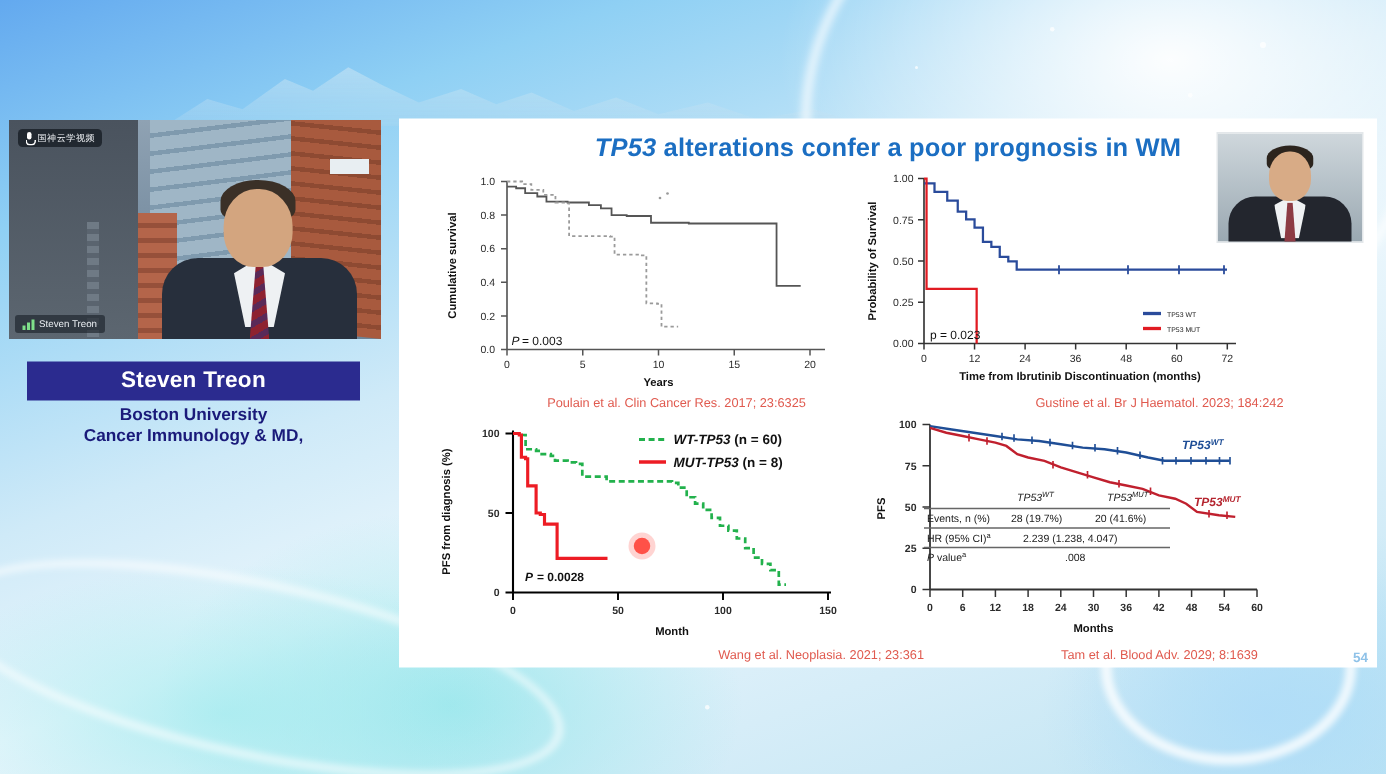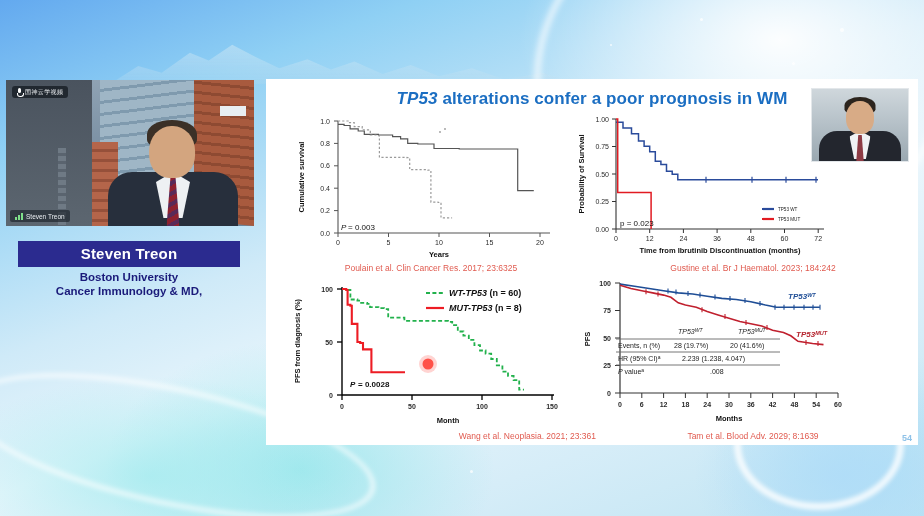--- a/index.html
+++ b/index.html
@@ -121,21 +121,21 @@
   .hs-head { position:absolute; left:50%; top:12px; width:28px; height:33px; transform:translateX(-50%);
     background:#d8ab86; border-radius:48% 48% 44% 44%; }
   .hs-hair { position:absolute; left:50%; top:8px; width:31px; height:17px; transform:translateX(-50%);
     background:#2c241d; border-radius:50% 50% 28% 28%; }
   .hs-body { position:absolute; left:50%; top:42px; width:82px; height:34px; transform:translateX(-50%);
     background:#23262e; border-radius:18px 18px 0 0; }
   .hs-shirt { position:absolute; left:50%; top:42px; width:21px; height:28px; transform:translateX(-50%);
     background:#f0f2f4; clip-path: polygon(50% 0,100% 20%,78% 100%,22% 100%,0 20%); }
   .hs-tie { position:absolute; left:50%; top:46px; width:8px; height:30px; transform:translateX(-50%);
     background:#8d3b44; clip-path: polygon(28% 0,72% 0,100% 100%,0 100%); }
-  .cite { position:absolute; width:100%; text-align:center; color:#e05a4f; font-size:8.5px; }
+  .cite { position:absolute; width:100%; text-align:center; color:#e05a4f; font-size:8.5px;margin-left:20px; }
 
   .chartbox { position:absolute; }
   svg { display:block; }
   .ax-lab { font-size:7px; fill:#2b2b2b; font-family:"Liberation Sans", sans-serif; }
   .ax-title { font-size:7.5px; fill:#111; font-weight:bold; font-family:"Liberation Sans", sans-serif; }
   .ptxt { font-size:8px; fill:#111; font-family:"Liberation Sans", sans-serif; }
   .lg-txt { font-size:9px; fill:#111; font-weight:bold; font-family:"Liberation Sans", sans-serif; }
   .tiny { font-size:4.6px; fill:#222; font-family:"Liberation Sans", sans-serif; }
   .tbl-txt { font-size:7px; fill:#222; font-family:"Liberation Sans", sans-serif; }
   .lbl-it { font-size:8px; fill:#1f4e96; font-style:italic; font-weight:bold;

